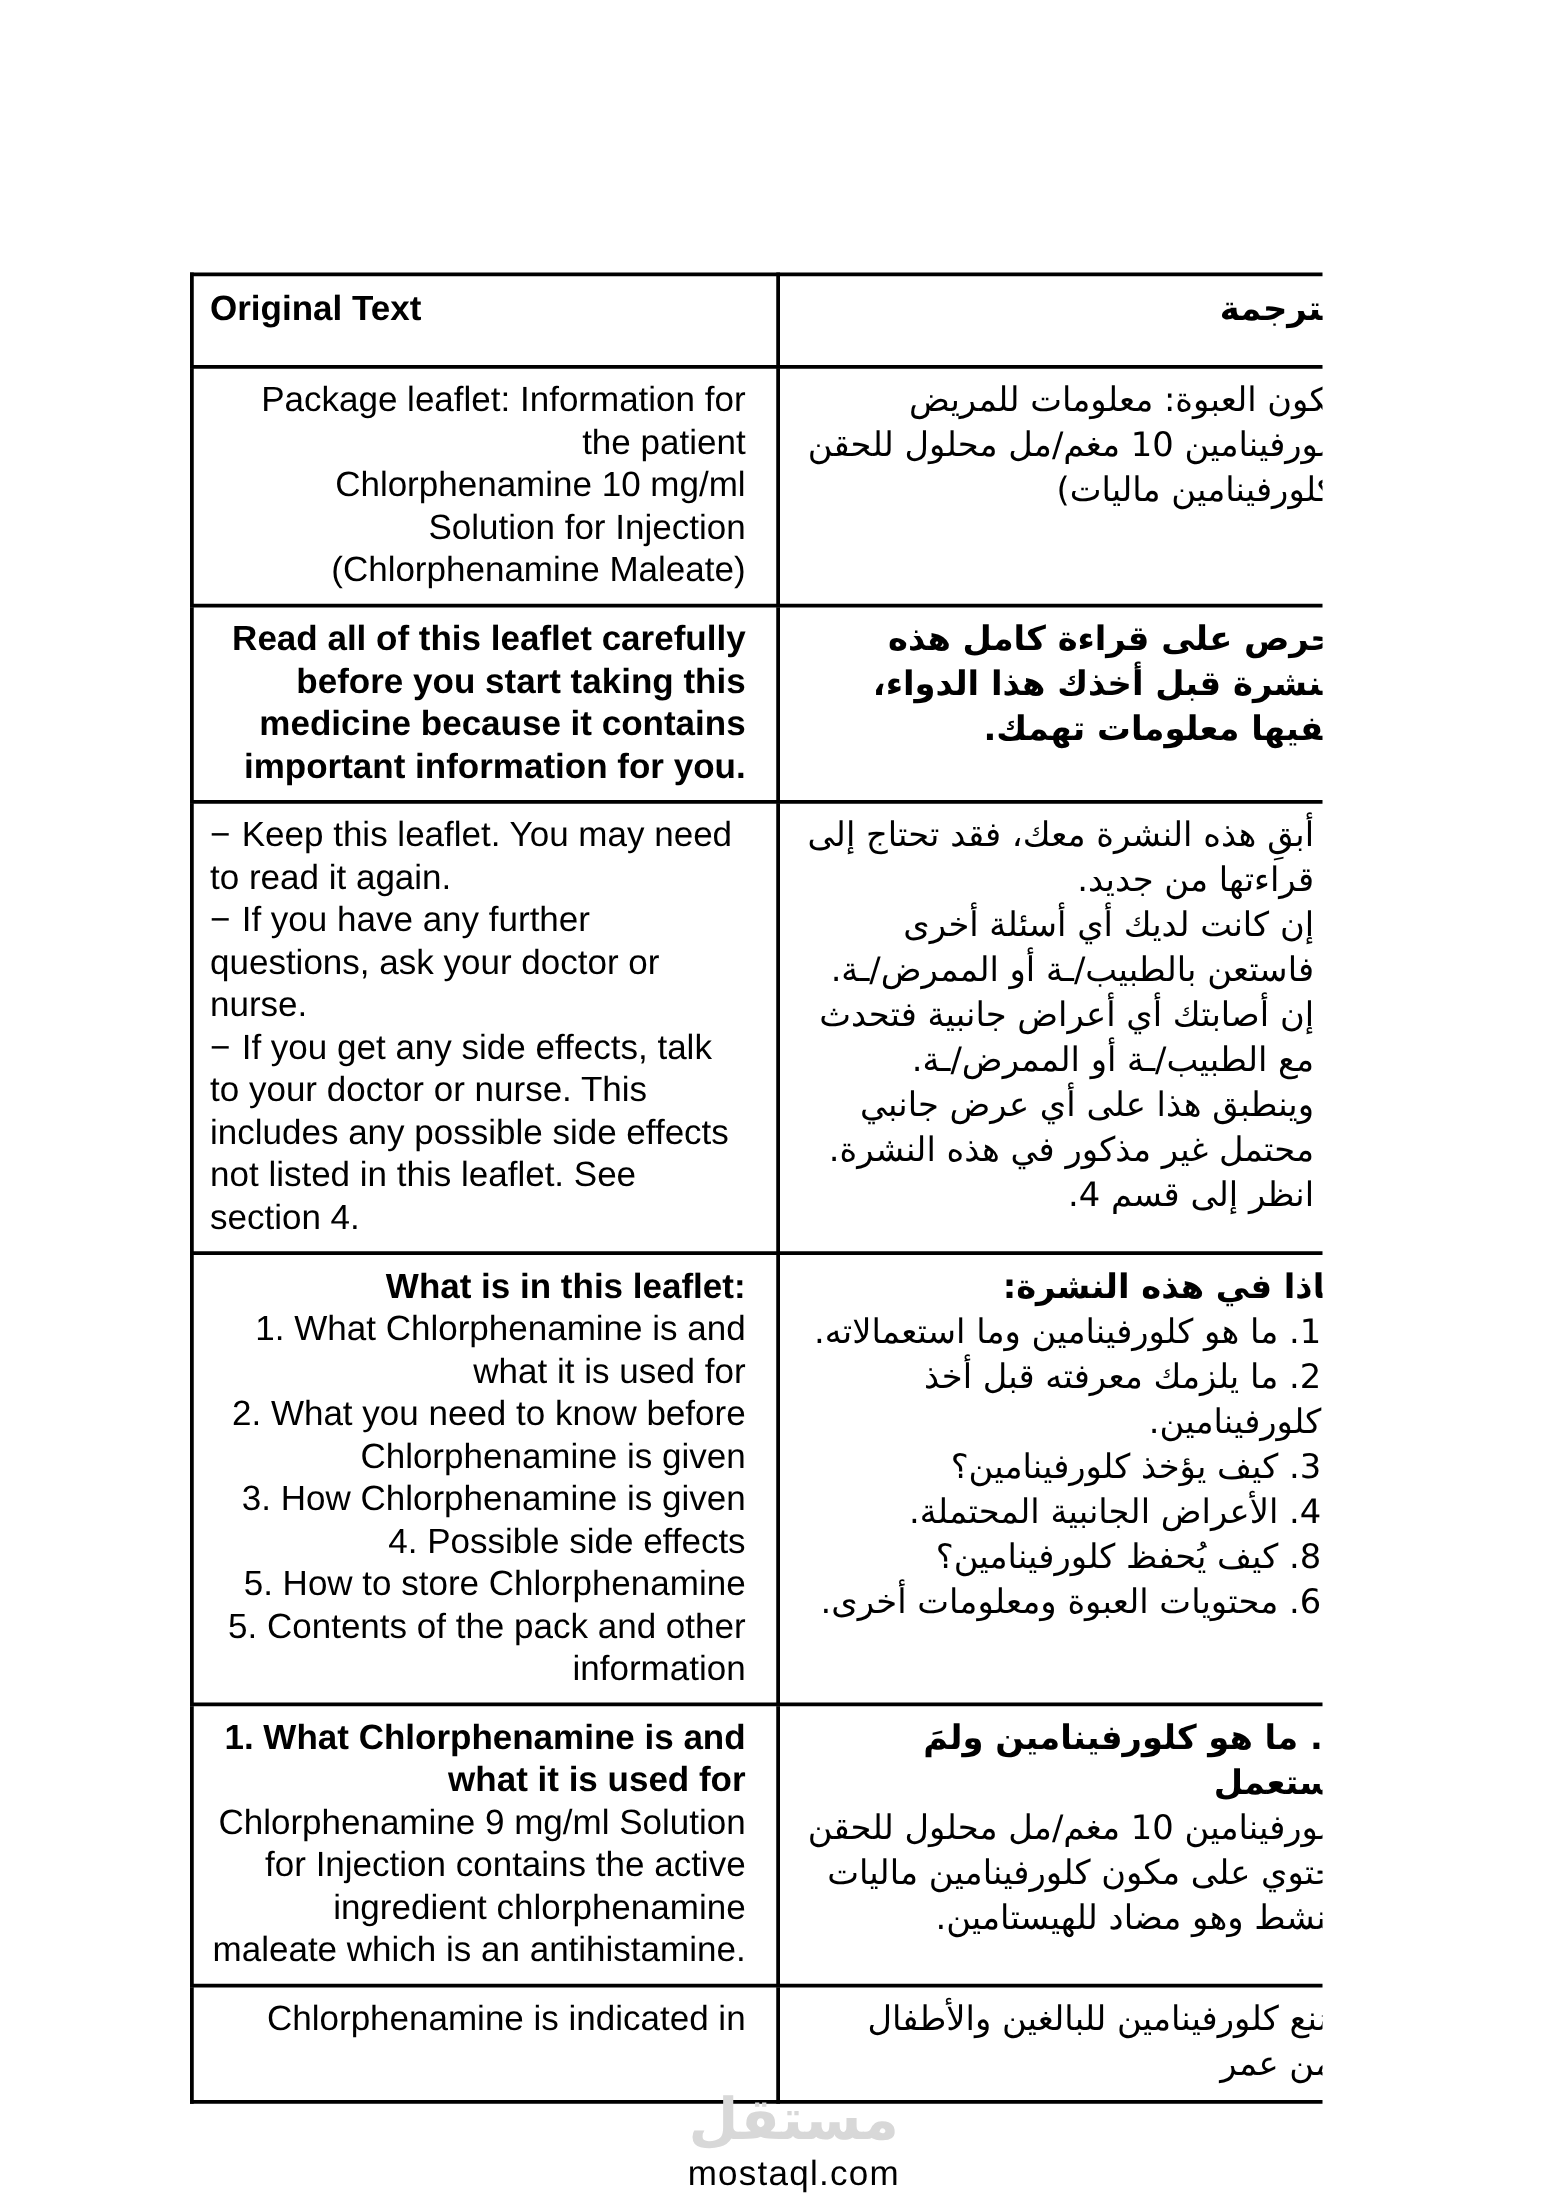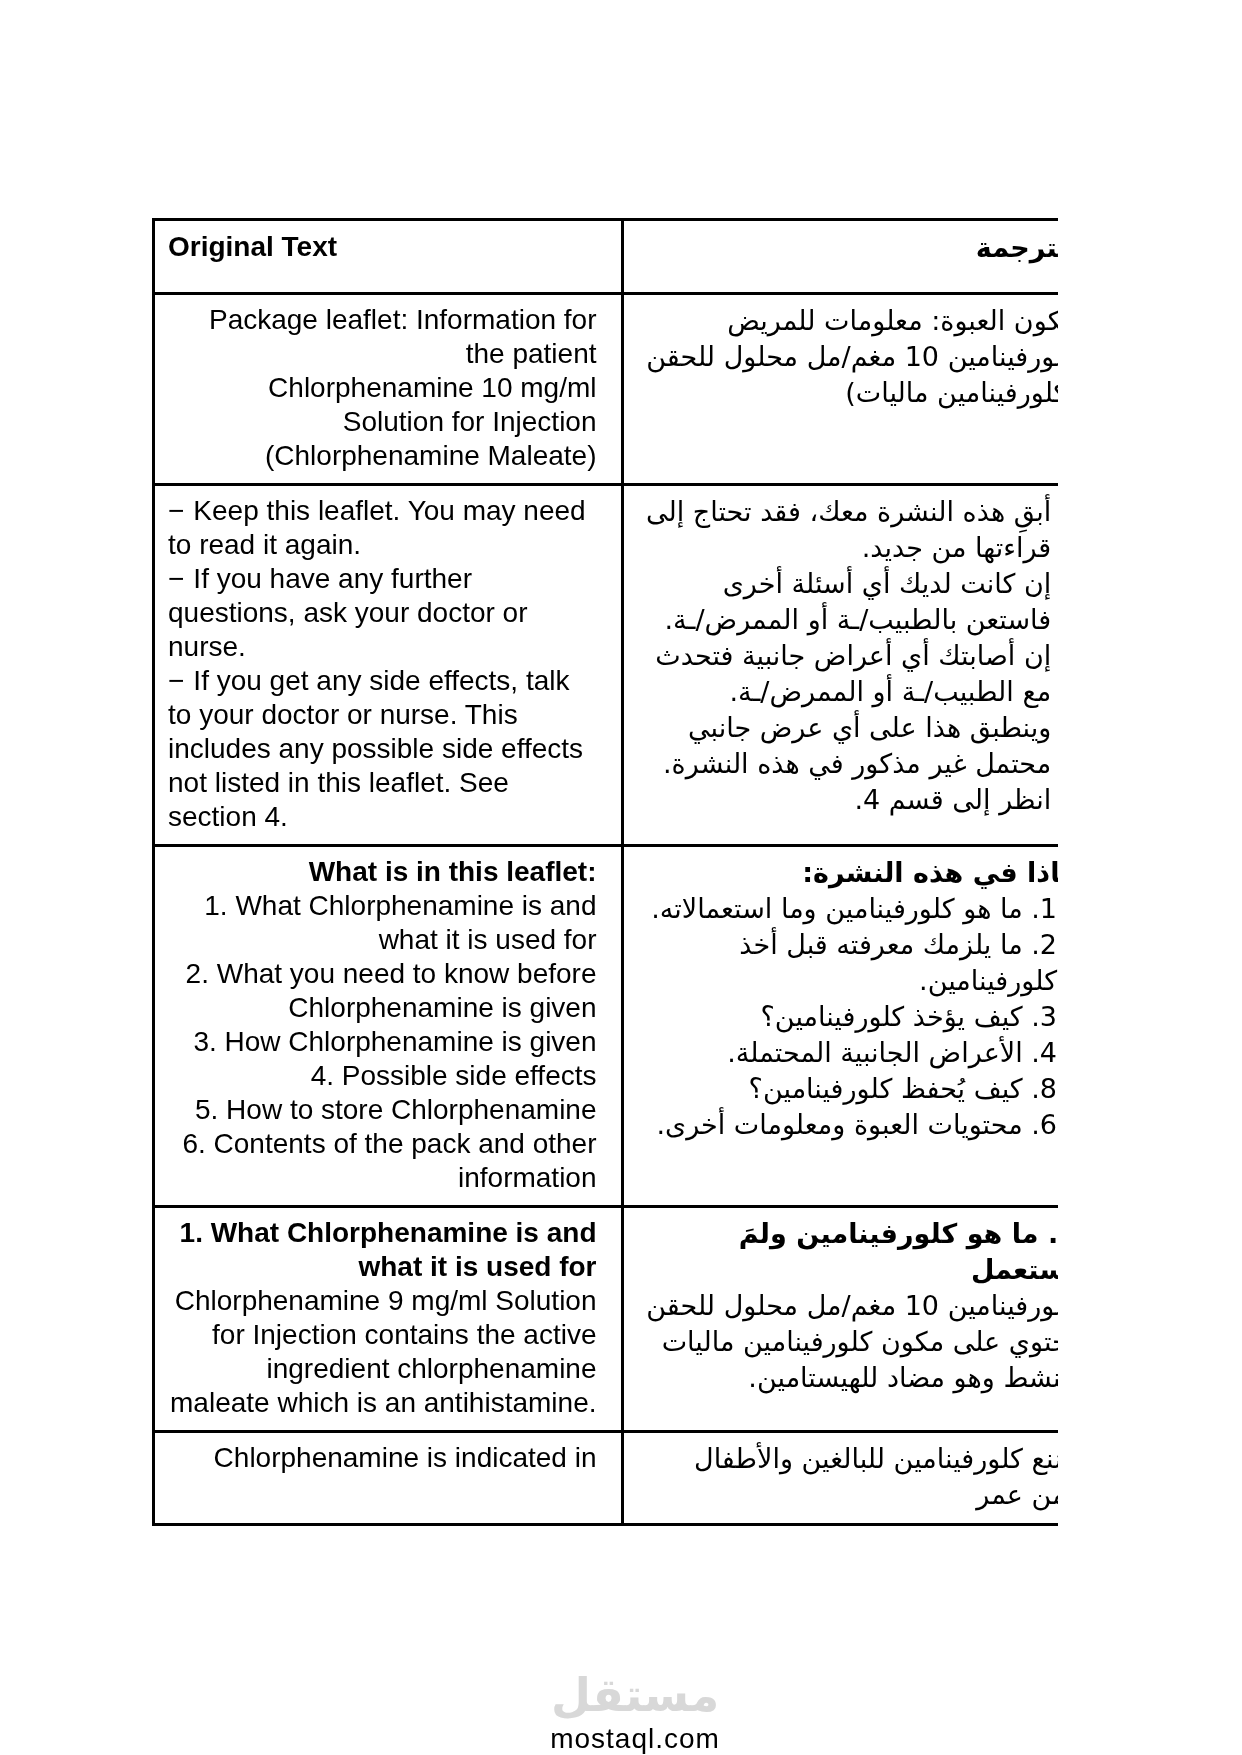--- a/index.html
+++ b/index.html
@@ -100,20 +100,28 @@
             <div class="block p">(Chlorphenamine Maleate)</div>
           </td>
           <td class="cell ar">
             <div class="block p">مكون العبوة: معلومات للمريض</div>
             <div class="block p">كلورفينامين 10 مغم/مل محلول للحقن</div>
             <div class="block p">(كلورفينامين ماليات)</div>
           </td>
         </tr>
         <tr>
           <td class="cell en">
+            <div class="block heading">Read all of this leaflet carefully before you start taking this medicine because it contains important information for you.</div>
+          </td>
+          <td class="cell ar">
+            <div class="block heading">احرص على قراءة كامل هذه النشرة قبل أخذك هذا الدواء، ففيها معلومات تهمك.</div>
+          </td>
+        </tr>
+        <tr>
+          <td class="cell en">
             <div class="bullet en"><span class="dash">−</span><span class="btext">Keep this leaflet. You may need to read it again.</span></div>
             <div class="bullet en"><span class="dash">−</span><span class="btext">If you have any further questions, ask your doctor or nurse.</span></div>
             <div class="bullet en"><span class="dash">−</span><span class="btext">If you get any side effects, talk to your doctor or nurse. This includes any possible side effects not listed in this leaflet. See section 4.</span></div>
           </td>
           <td class="cell ar">
             <div class="bullet ar">
               <span class="dash">-</span>
               <span class="btext">أبقِ هذه النشرة معك، فقد تحتاج إلى قراءتها من جديد.</span>
             </div>
             <div class="bullet ar">
@@ -127,21 +135,21 @@
           </td>
         </tr>
         <tr>
           <td class="cell en">
             <div class="block heading">What is in this leaflet:</div>
             <div class="block p">1. What Chlorphenamine is and what it is used for</div>
             <div class="block p">2. What you need to know before Chlorphenamine is given</div>
             <div class="block p">3. How Chlorphenamine is given</div>
             <div class="block p">4. Possible side effects</div>
             <div class="block p">5. How to store Chlorphenamine</div>
-            <div class="block p">6. Contents of the pack and other information</div>
+            <div class="block p">5. Contents of the pack and other information</div>
           </td>
           <td class="cell ar">
             <div class="block heading">ماذا في هذه النشرة:</div>
             <div class="block oli">1. ما هو كلورفينامين وما استعمالاته.</div>
             <div class="block oli">2. ما يلزمك معرفته قبل أخذ كلورفينامين.</div>
             <div class="block oli">3. كيف يؤخذ كلورفينامين؟</div>
             <div class="block oli">4. الأعراض الجانبية المحتملة.</div>
             <div class="block oli">8. كيف يُحفظ كلورفينامين؟</div>
             <div class="block oli">6. محتويات العبوة ومعلومات أخرى.</div>
           </td>

